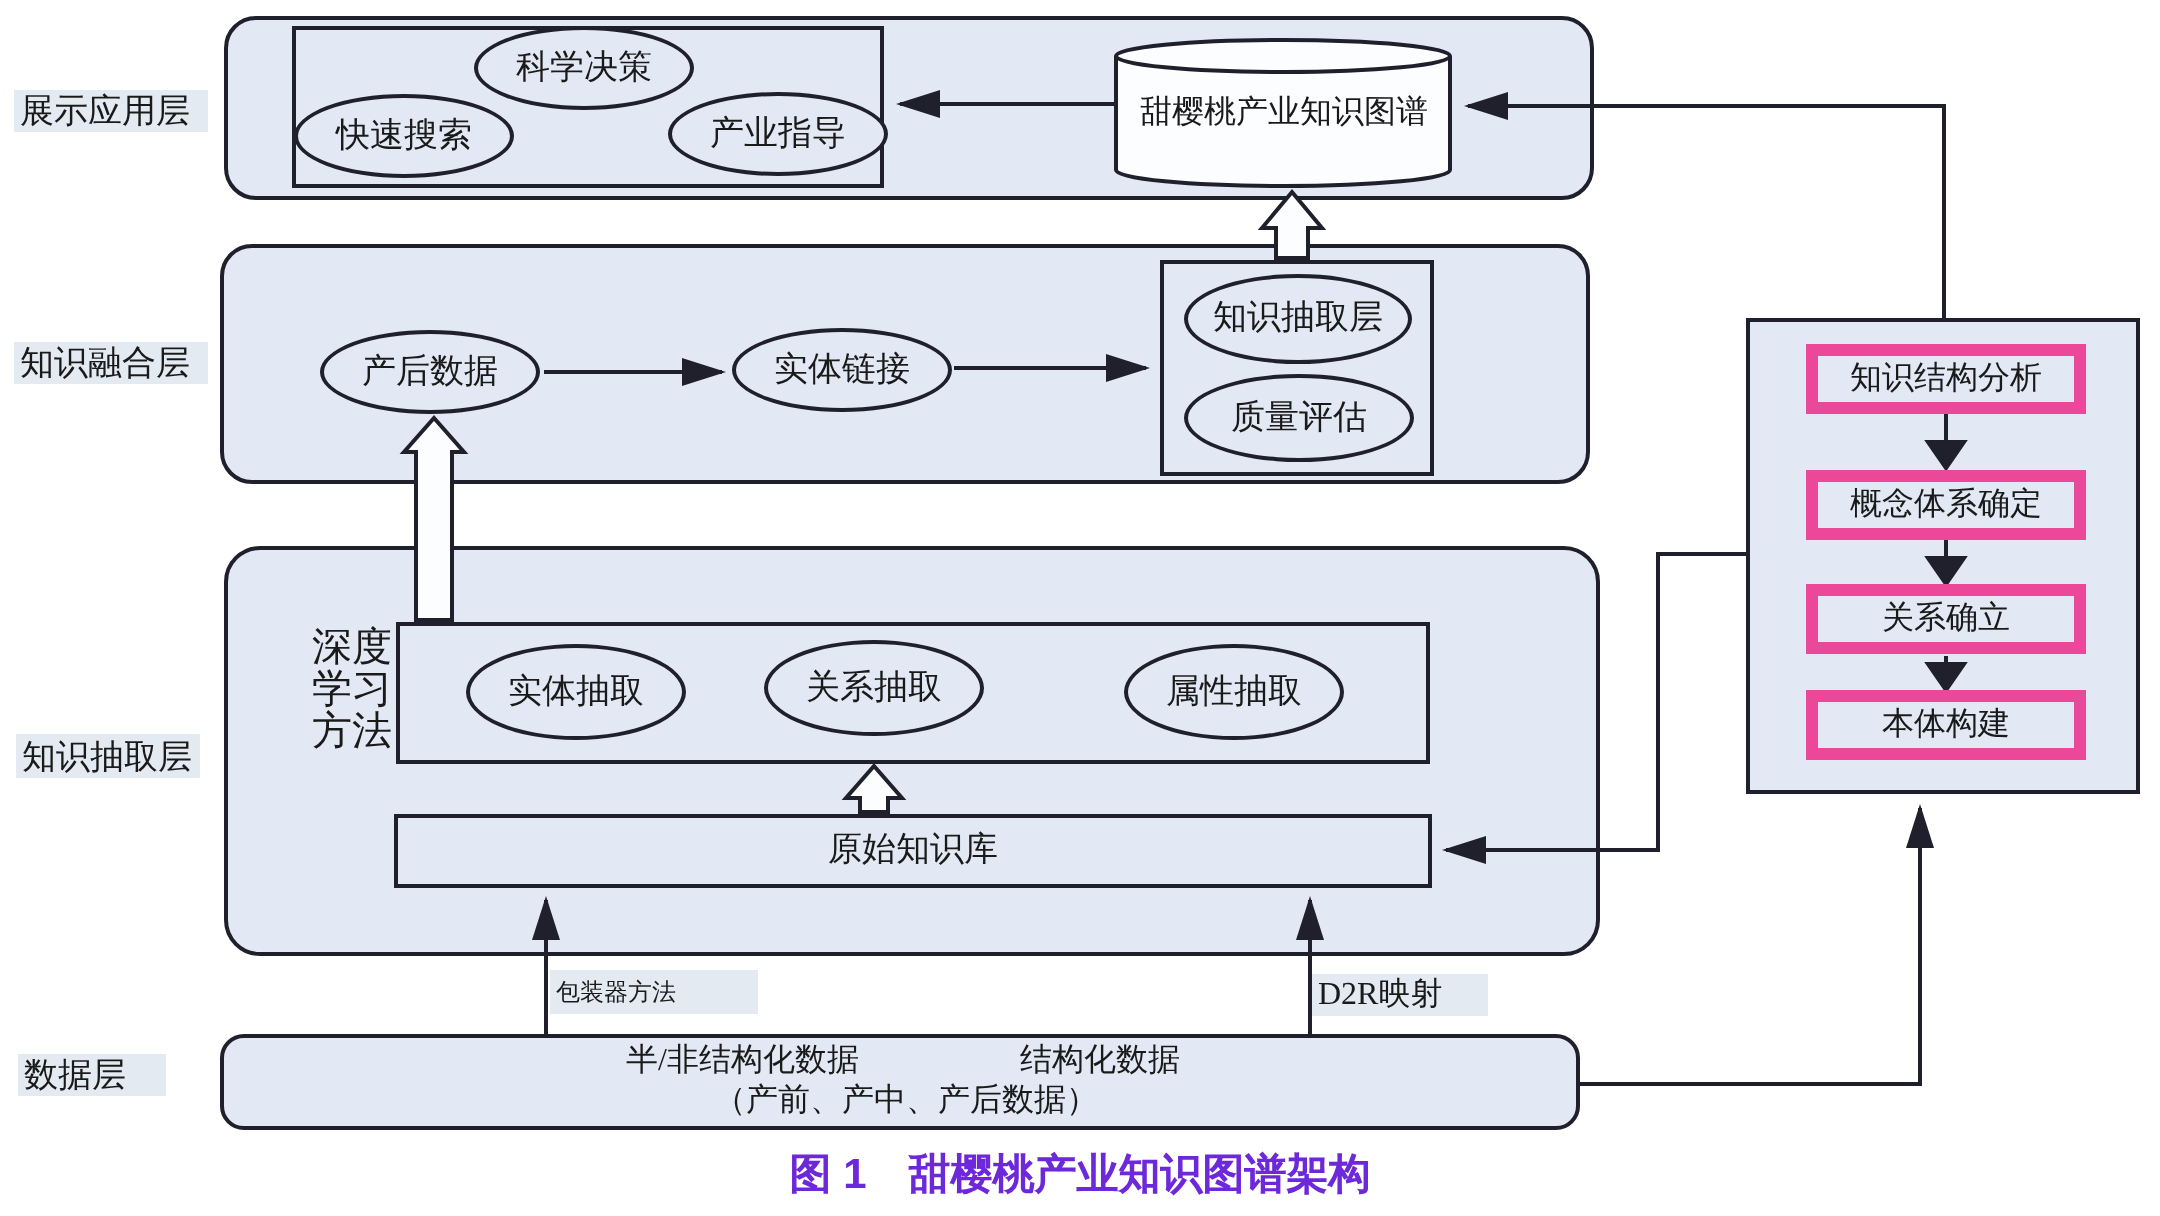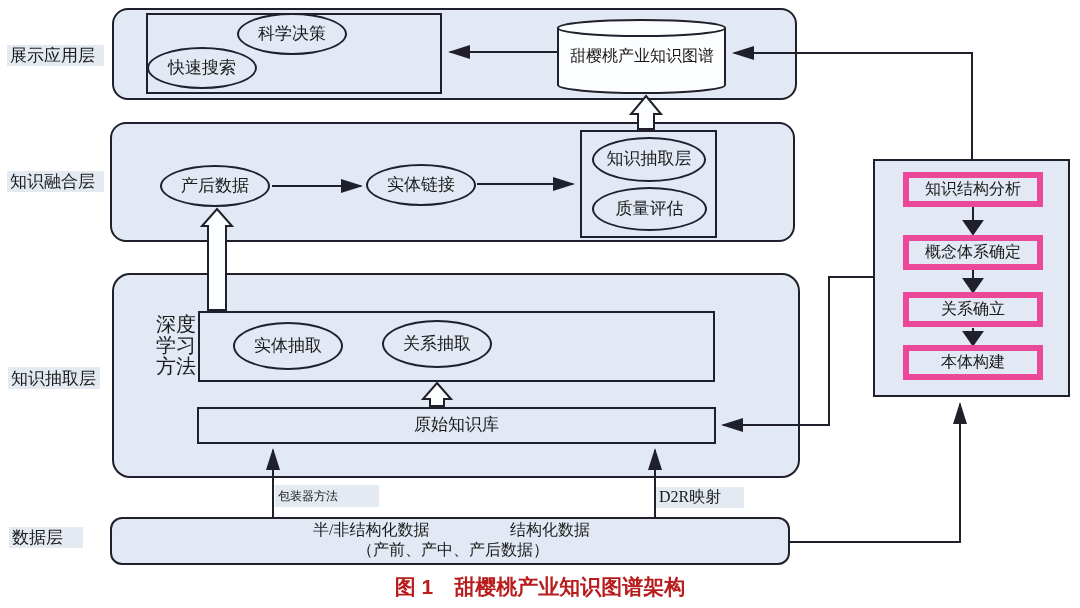--- a/index.html
+++ b/index.html
@@ -34,21 +34,21 @@
     position:absolute;z-index:3;font-size:20px;line-height:21px;
     white-space:pre-line;text-align:left;
   }
   .cyl-label{
     position:absolute;z-index:3;font-size:16px;display:flex;align-items:center;
     justify-content:center;text-align:center;white-space:nowrap;
   }
   .caption{
     position:absolute;left:0;top:573px;width:1080px;text-align:center;z-index:4;
     font-family:"Liberation Sans","DejaVu Sans",sans-serif;font-weight:bold;
-    font-size:21px;color:#b91c1c;white-space:pre;
+    font-size:21px;color:#6d28d9;white-space:pre;
   }
   .step-box{
     position:absolute;left:903px;width:140px;height:35px;background:#e2e9f4;
     border:6px solid #ec4899;box-sizing:border-box;display:flex;align-items:center;
     justify-content:center;font-size:16px;z-index:3;white-space:nowrap;
   }
 </style>
 </head>
 <body>
 
@@ -98,33 +98,35 @@
     <path d="M646,96 L661,114 L654,114 L654,129 L638,129 L638,114 L631,114 Z" fill="#fcfdff" stroke="#20202c" stroke-width="2"></path>
   </svg>
 
   <div class="hl" style="left:7px;top:45px;width:97px;height:21px;">展示应用层</div>
   <div class="hl" style="left:7px;top:171px;width:97px;height:21px;">知识融合层</div>
   <div class="hl" style="left:8px;top:367px;width:92px;height:22px;">知识抽取层</div>
   <div class="hl" style="left:9px;top:527px;width:74px;height:21px;">数据层</div>
 
   <div class="node" style="left:147px;top:47px;width:110px;height:42px;">快速搜索</div>
   <div class="node" style="left:237px;top:13px;width:110px;height:42px;">科学决策</div>
+  <div class="node" style="left:334px;top:46px;width:110px;height:42px;">产业指导</div>
   <div class="cyl-label" style="left:560px;top:42px;width:164px;height:28px;">甜樱桃产业知识图谱</div>
 
   <div class="node" style="left:160px;top:165px;width:110px;height:42px;">产后数据</div>
   <div class="node" style="left:366px;top:164px;width:110px;height:42px;">实体链接</div>
   <div class="box container-box" style="left:580px;top:130px;width:137px;height:108px;"></div>
   <div class="node" style="left:592px;top:137px;width:114px;height:45px;">知识抽取层</div>
   <div class="node" style="left:592px;top:187px;width:115px;height:44px;">质量评估</div>
 
   <div class="vtext" style="left:156px;top:314px;width:46px;">深度
 学习
 方法</div>
   <div class="node" style="left:233px;top:322px;width:110px;height:48px;">实体抽取</div>
   <div class="node" style="left:382px;top:320px;width:110px;height:48px;">关系抽取</div>
+  <div class="node" style="left:562px;top:322px;width:110px;height:48px;">属性抽取</div>
   <div class="box" style="left:197px;top:407px;width:519px;height:37px;">原始知识库</div>
 
   <div class="hl" style="left:275px;top:485px;width:104px;height:22px;font-size:12px;">包装器方法</div>
   <div class="hl" style="left:656px;top:487px;width:88px;height:21px;font-size:16px;">D2R映射</div>
 
   <div class="freetext" style="left:313px;top:520px;">半/非结构化数据</div>
   <div class="freetext" style="left:510px;top:520px;">结构化数据</div>
   <div class="freetext" style="left:357px;top:540px;">（产前、产中、产后数据）</div>
 
   <div class="step-box" style="top:172px;">知识结构分析</div>

